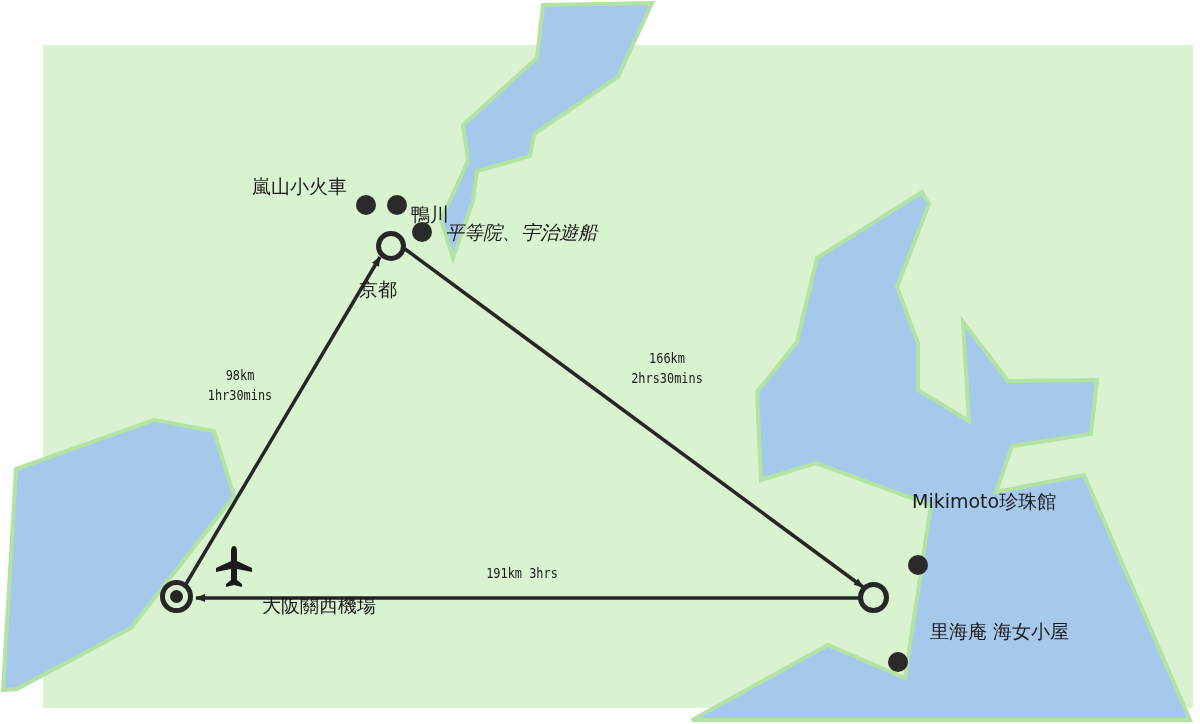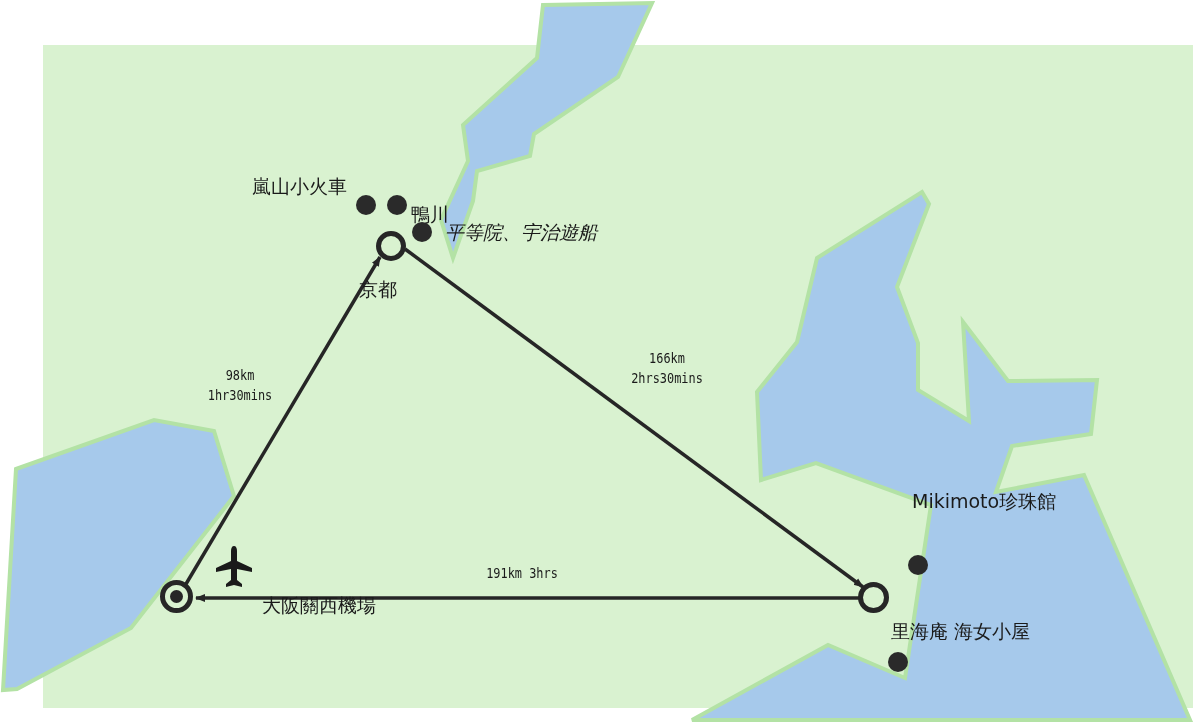--- a/index.html
+++ b/index.html
@@ -49,21 +49,21 @@
 <div class="poi-dot" style="left:412px;top:222px;"></div>
 <div class="poi-dot" style="left:908px;top:555px;"></div>
 <div class="poi-dot" style="left:888px;top:652px;"></div>
 
 <div class="label place" style="left:252px;top:177px;">嵐山小火車</div>
 <div class="label place" style="left:411px;top:181px;margin-top:24px;">鴨川</div>
 <div class="label place" style="left:445px;top:223px;font-style:italic;">平等院、宇治遊船</div>
 <div class="label place" style="left:359px;top:280px;">京都</div>
 <div class="label place" style="left:262px;top:596px;">大阪關西機場</div>
 <div class="label place" style="left:912px;top:492px;">Mikimoto珍珠館</div>
-<div class="label place" style="left:891px;top:622px;">里海庵 海女小屋</div>
+<div class="label place" style="left:930px;top:622px;">里海庵 海女小屋</div>
 
 <svg style="position:absolute;left:214px;top:544px;" width="40" height="46" viewBox="0 0 40 46">
   <path fill="#1a1a1a" d="M20,2 C22,2 23,4 23,7 L23,17 L38,24 L38,28 L23,25 L23,36 L28,40 L28,43 L20,41 L12,43 L12,40 L17,36 L17,25 L2,28 L2,24 L17,17 L17,7 C17,4 18,2 20,2 Z"></path>
 </svg>
 
 <div class="label route" style="left:190px;top:365px;width:100px;">
   <div>98km</div>
   <div>1hr30mins</div>
 </div>
 <div class="label route" style="left:607px;top:348px;width:120px;">

